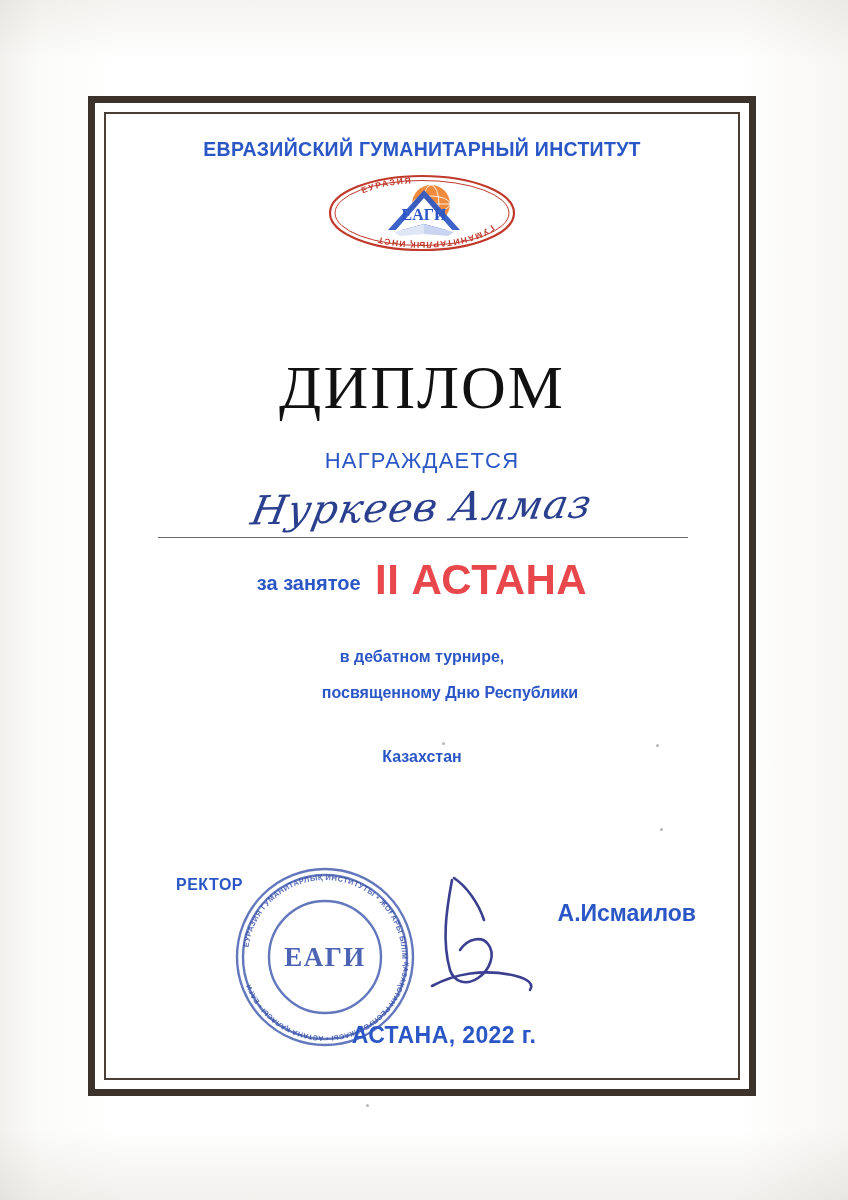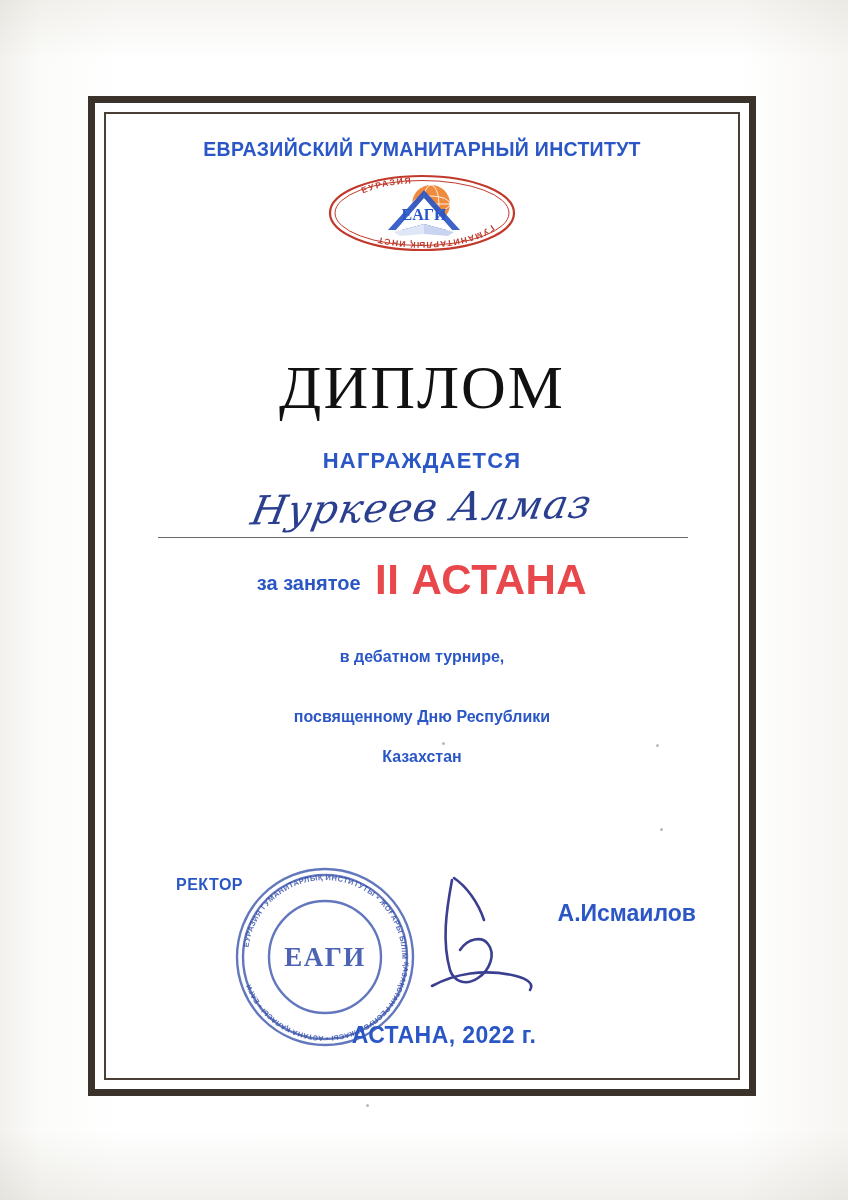--- a/index.html
+++ b/index.html
@@ -101,21 +101,21 @@
 
   
   .awarded-label {
     position: absolute;
     top: 336px;
     left: 0;
     width: 100%;
     text-align: center;
     color: #2a56c6;
     font-size: 22px;
-    font-weight: bold;
+    font-weight: normal;
     letter-spacing: 1.2px;
   }
 
   .recipient-wrap {
     position: absolute;
     top: 372px;
     left: 40px;
     width: 556px;
     height: 60px;
   }
@@ -168,21 +168,21 @@
   .reason {
     position: absolute;
     left: 0;
     width: 100%;
     text-align: center;
     color: #2a56c6;
     font-size: 16px;
     font-weight: bold;
   }
   .reason-1 { top: 536px; }
-  .reason-2 { top: 596px; }
+  .reason-2 { top: 572px; padding-left: 28px; }
   .reason-3 { top: 636px; }
 
   
   .rector-label {
     position: absolute;
     top: 764px;
     left: 72px;
     color: #2a56c6;
     font-size: 16px;
     font-weight: bold;

